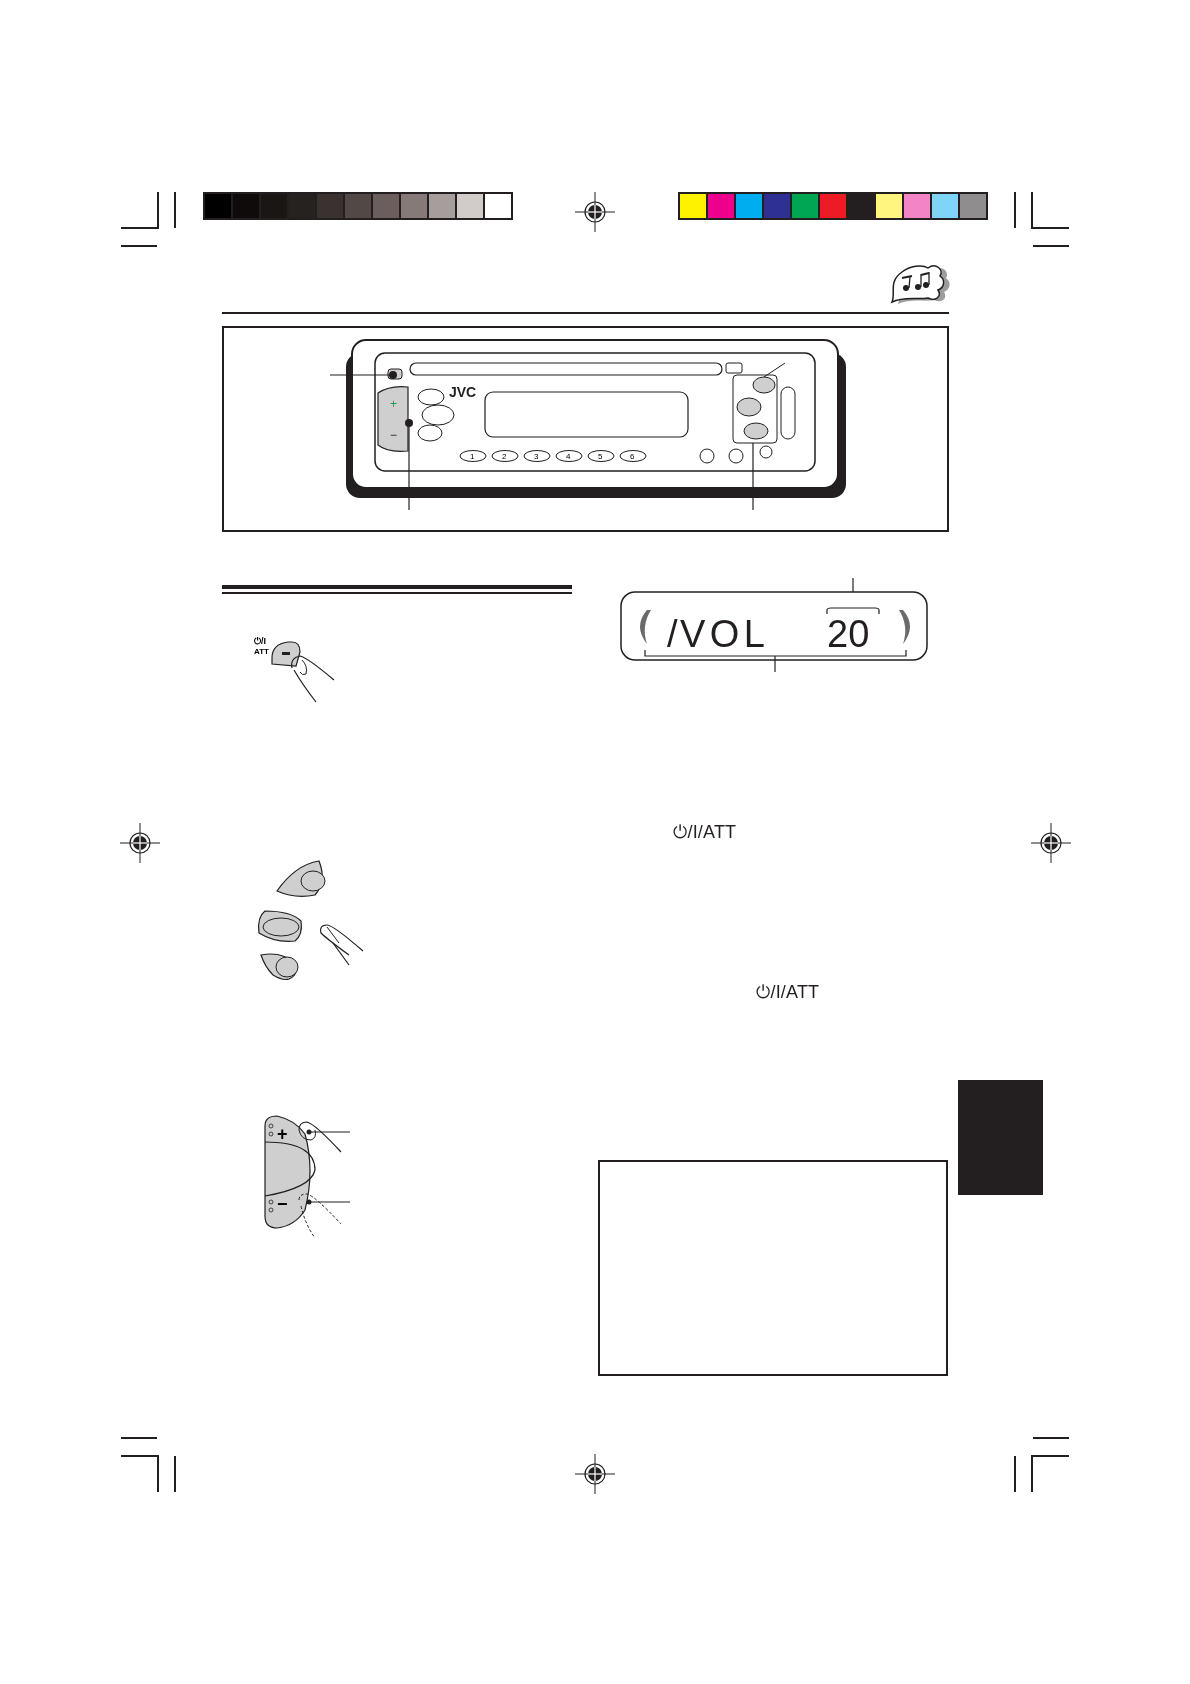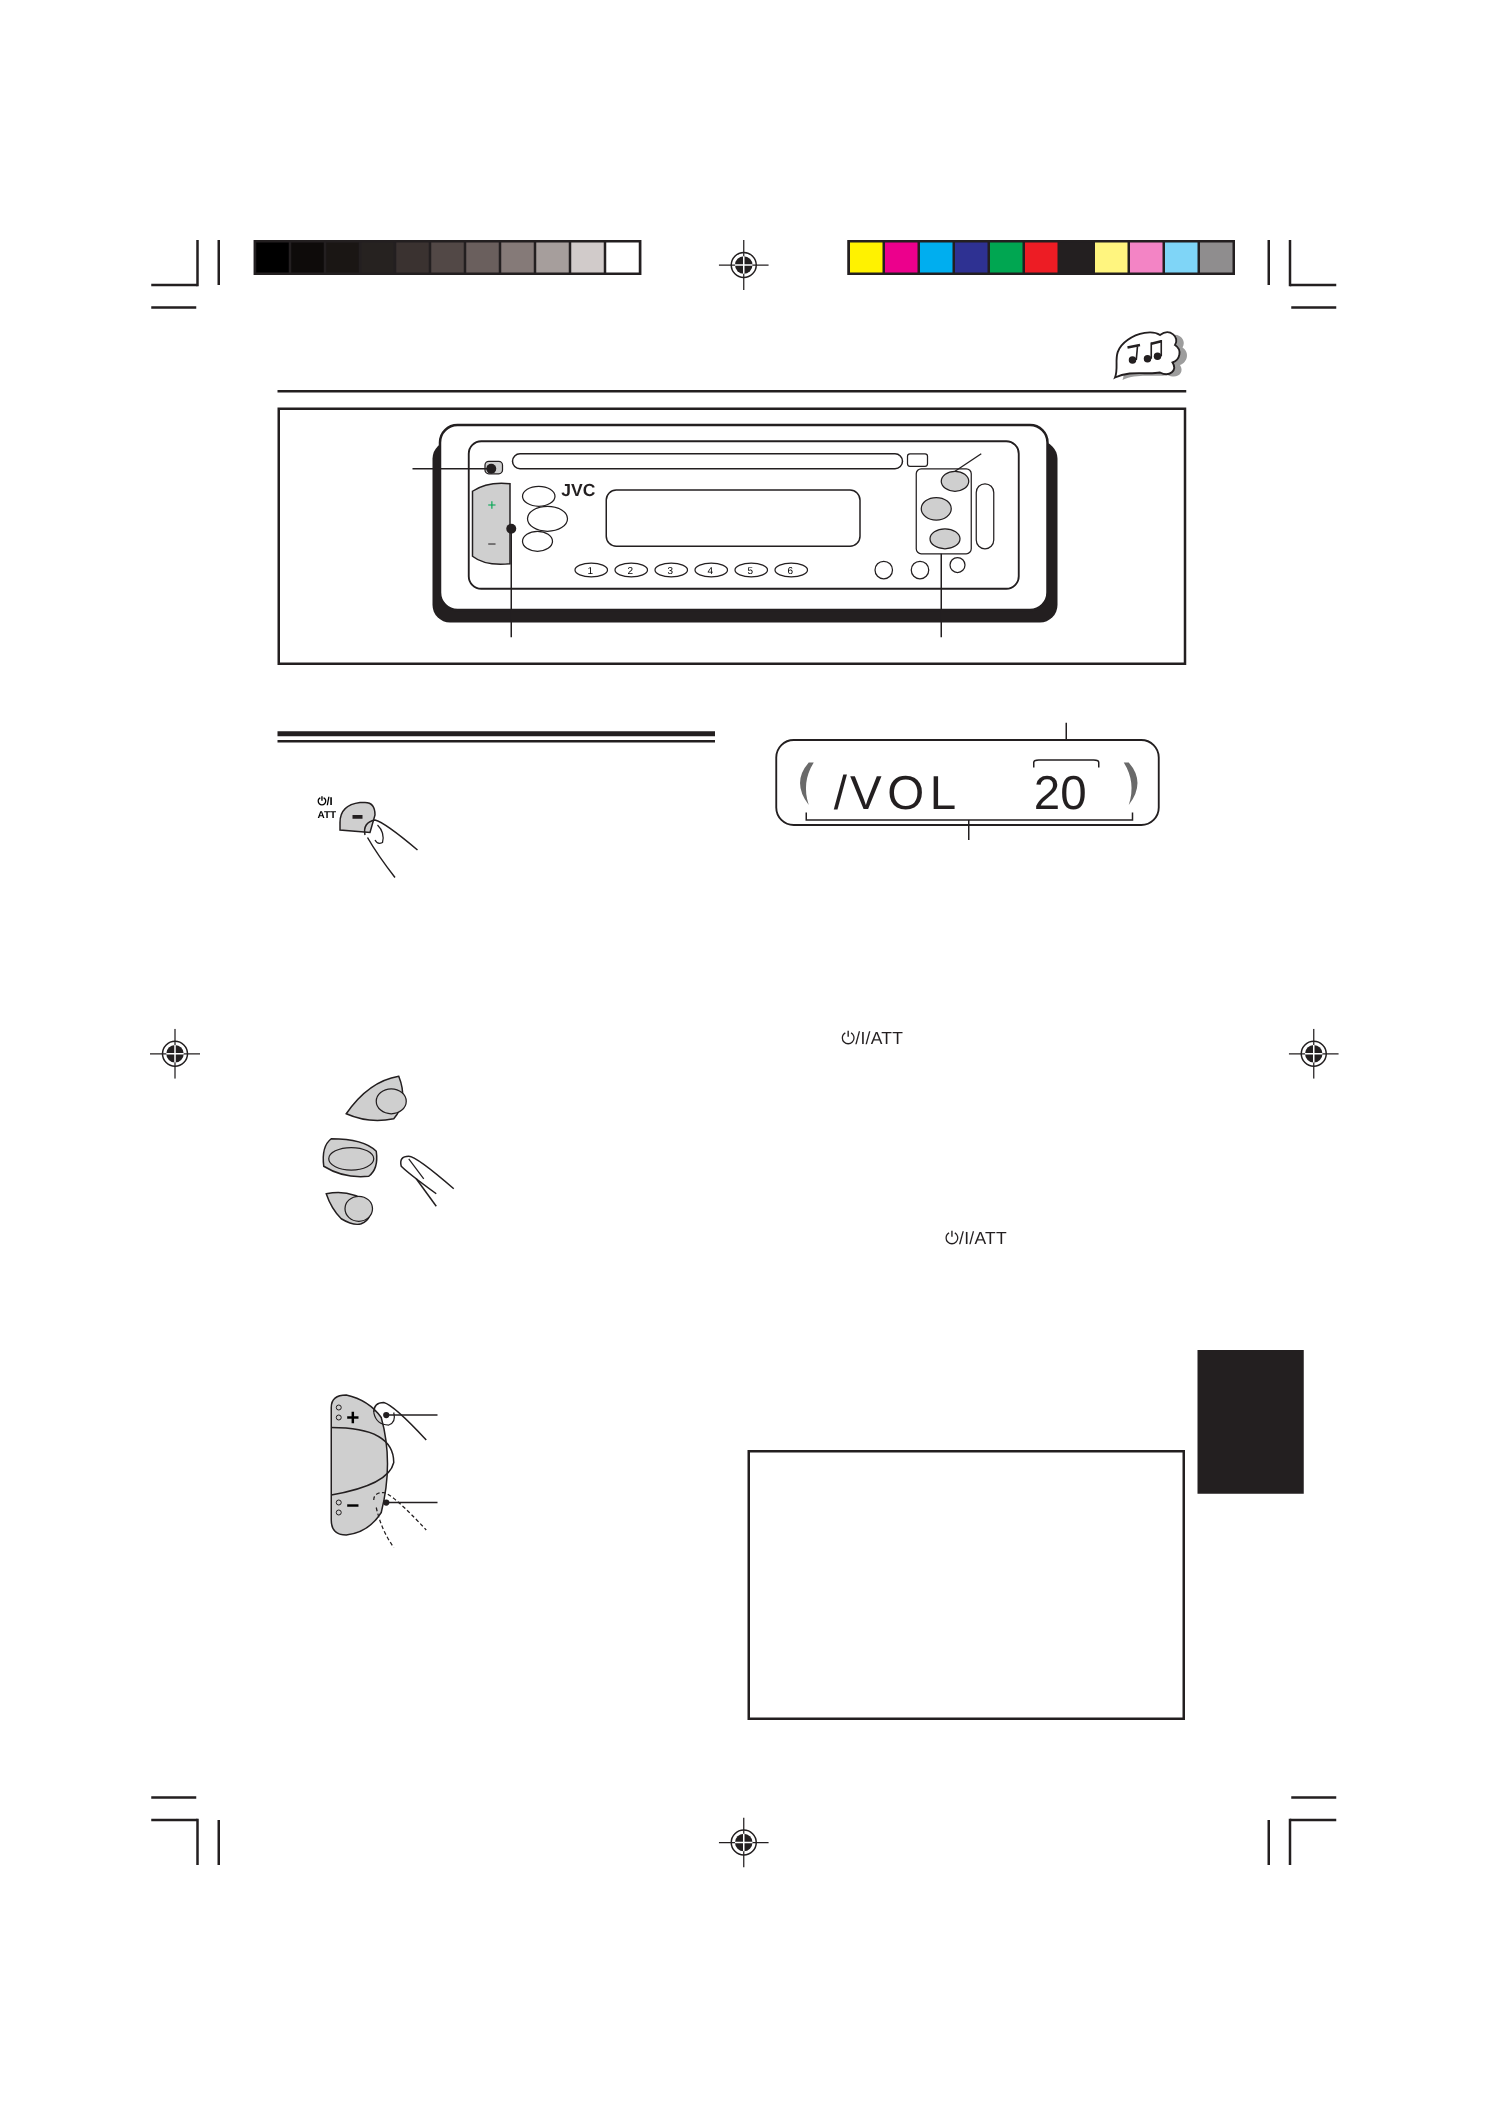--- a/index.html
+++ b/index.html
@@ -4,21 +4,21 @@
 <style>
   html, body { margin:0; padding:0; background:#fff; }
   body { width:1190px; height:1684px; position:relative; overflow:hidden; font-family:"Liberation Sans", sans-serif; color:#231f20; }
   .abs { position:absolute; }
   .crop { position:absolute; background:#231f20; }
   .bar-strip { position:absolute; display:flex; border:2px solid #231f20; background:#231f20; gap:2px; }
   .bar-strip .sw { width:26px; height:24px; }
   .reg { position:absolute; width:40px; height:40px; }
   .hr-thick { position:absolute; background:#231f20; }
   .frame { position:absolute; border:2px solid #231f20; box-sizing:border-box; }
-  .inline-label { position:absolute; font-size:14px; letter-spacing:0.2px; }
+  .inline-label { position:absolute; font-size:18px; letter-spacing:0.2px; }
   .tab-block { position:absolute; background:#231f20; }
   svg text { font-family:"Liberation Sans", sans-serif; }
 </style>
 </head>
 <body>
 
 <div class="crop" style="left:121px;top:227px;width:37px;height:2px;"></div>
 <div class="crop" style="left:157px;top:192px;width:2px;height:37px;"></div>
 <div class="crop" style="left:174px;top:192px;width:2px;height:36px;"></div>
 <div class="crop" style="left:121px;top:245px;width:36px;height:2px;"></div>

